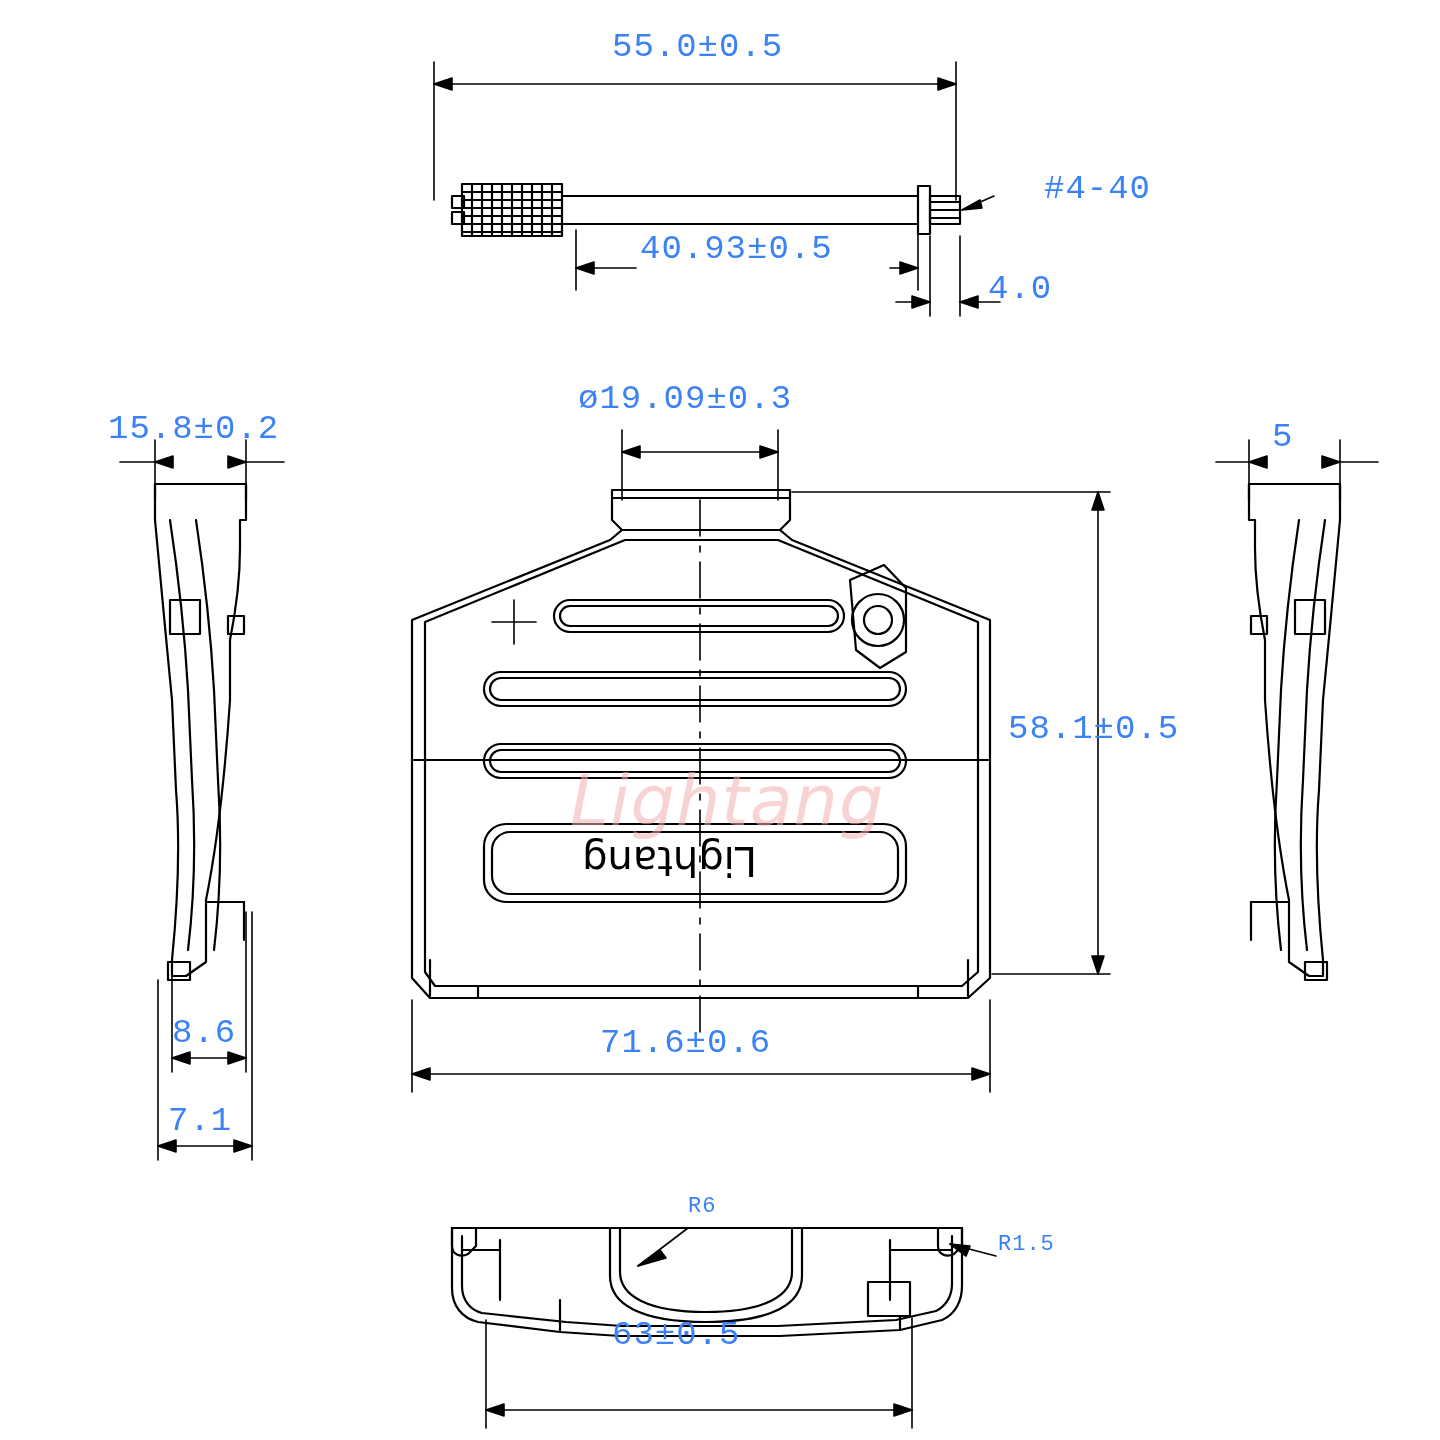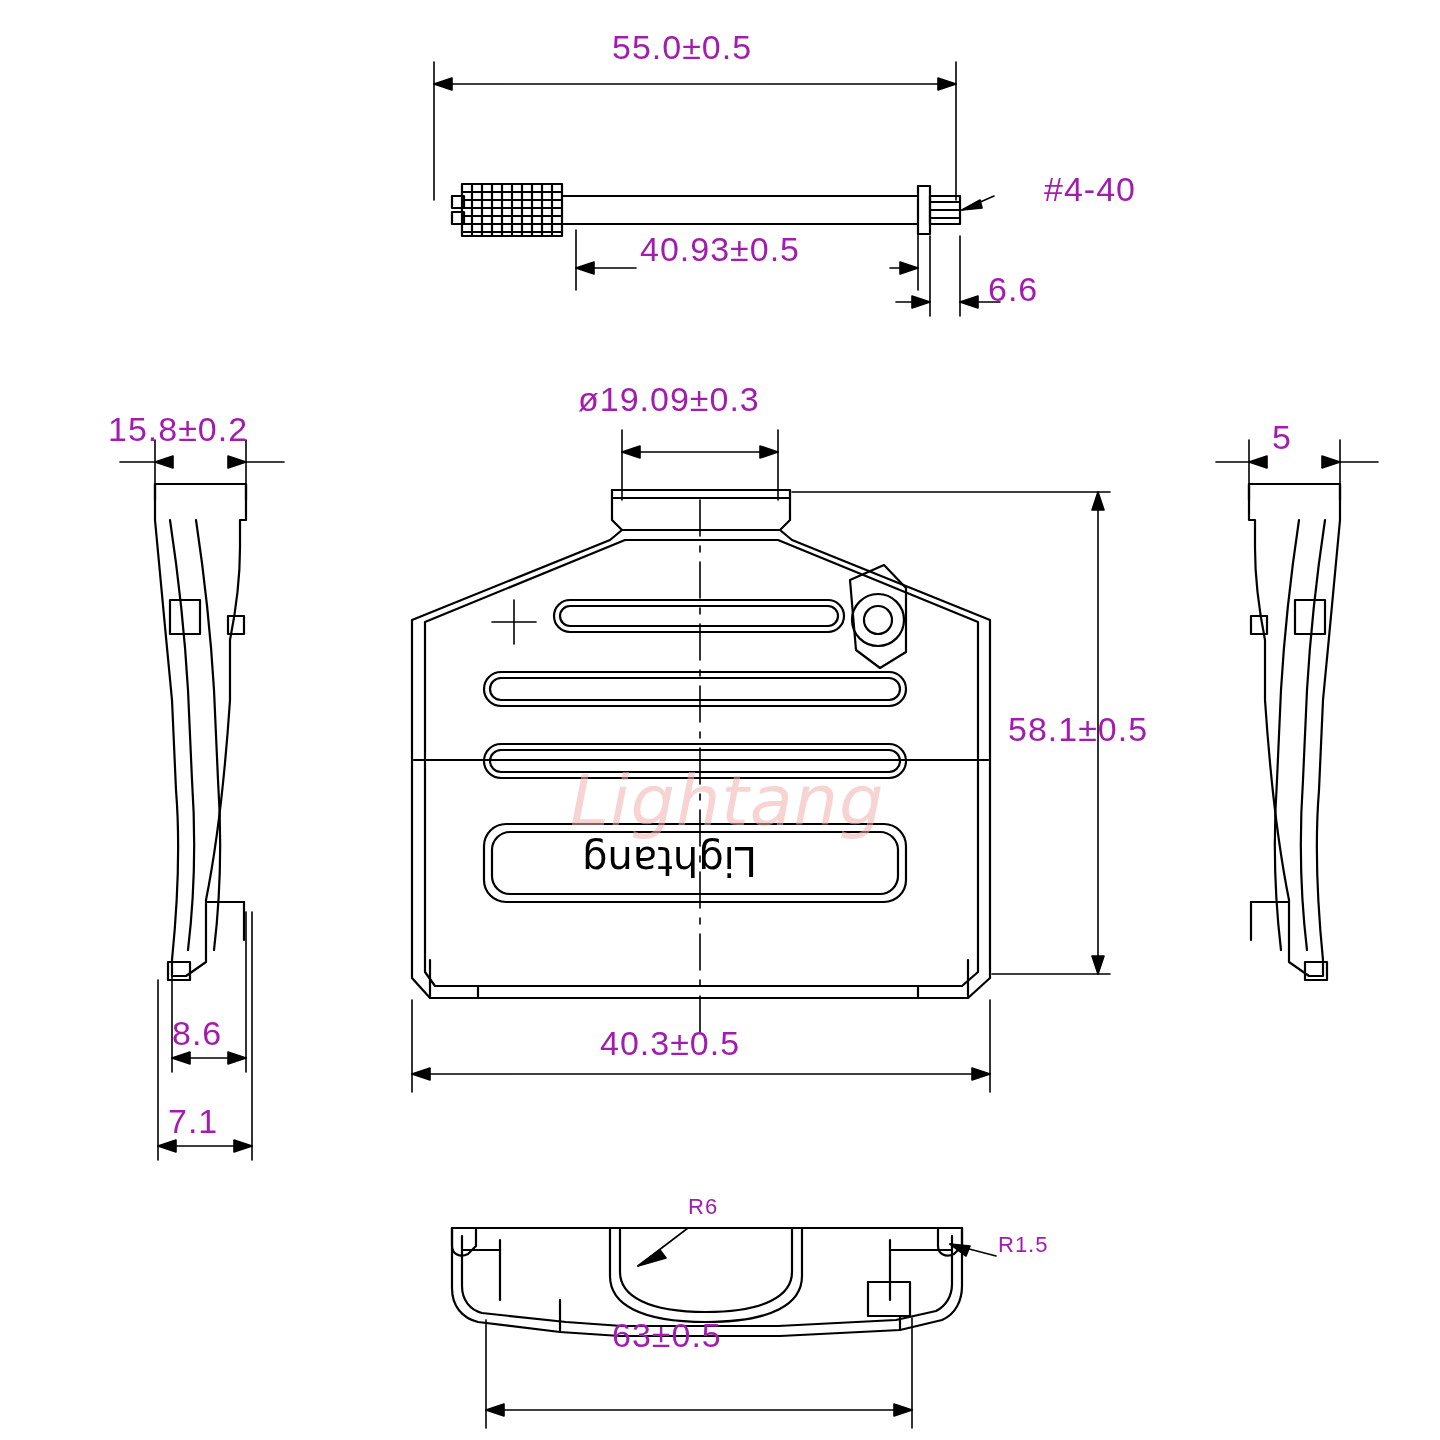--- a/index.html
+++ b/index.html
@@ -22,24 +22,24 @@
   }
   svg.drawing {
     position: absolute;
     left: 0;
     top: 0;
     width: 1440px;
     height: 1440px;
   }
   .dimlabel {
     position: absolute;
-    font-family: Liberation Sans, sans-serif;
+    font-family: Liberation Mono, monospace;
     font-size: 34px;
     letter-spacing: 1px;
-    color: #a21caf;
+    color: #3b82f6;
     white-space: nowrap;
     line-height: 1;
   }
   .dimlabel.small {
     font-size: 22px;
   }
   .watermark {
     position: absolute;
     font-family: "DejaVu Sans", sans-serif;
     font-size: 70px;
@@ -303,33 +303,33 @@
       </g>
     </g>
   </svg>
 
   <div class="dimlabel" style="left:612px; top:30px;">55.0±0.5</div>
 
   <div class="dimlabel" style="left:640px; top:232px;">40.93±0.5</div>
 
   <div class="dimlabel" style="left:1044px; top:172px;">#4-40</div>
 
-  <div class="dimlabel" style="left:988px; top:272px;">6.6</div>
+  <div class="dimlabel" style="left:988px; top:272px;">4.0</div>
 
   <div class="dimlabel" style="left:108px; top:412px;">15.8±0.2</div>
 
   <div class="dimlabel" style="left:172px; top:1016px;">8.6</div>
 
   <div class="dimlabel" style="left:168px; top:1104px;">7.1</div>
 
   <div class="dimlabel" style="left:578px; top:382px;">ø19.09±0.3</div>
 
   <div class="dimlabel" style="left:1008px; top:712px;">58.1±0.5</div>
 
-  <div class="dimlabel" style="left:600px; top:1026px;">40.3±0.5</div>
+  <div class="dimlabel" style="left:600px; top:1026px;">71.6±0.6</div>
 
   <div class="dimlabel" style="left:1272px; top:420px;">5</div>
 
   <div class="dimlabel small" style="left:688px; top:1196px;">R6</div>
 
   <div class="dimlabel small" style="left:998px; top:1234px;">R1.5</div>
 
   <div class="dimlabel" style="left:612px; top:1318px;">63±0.5</div>
 
   <div class="watermark" style="left:570px; top:760px;">Lightang</div>

